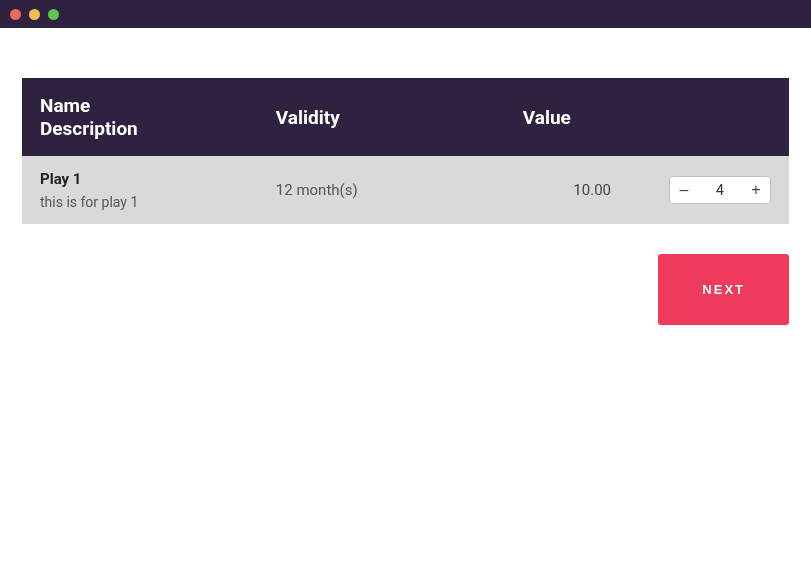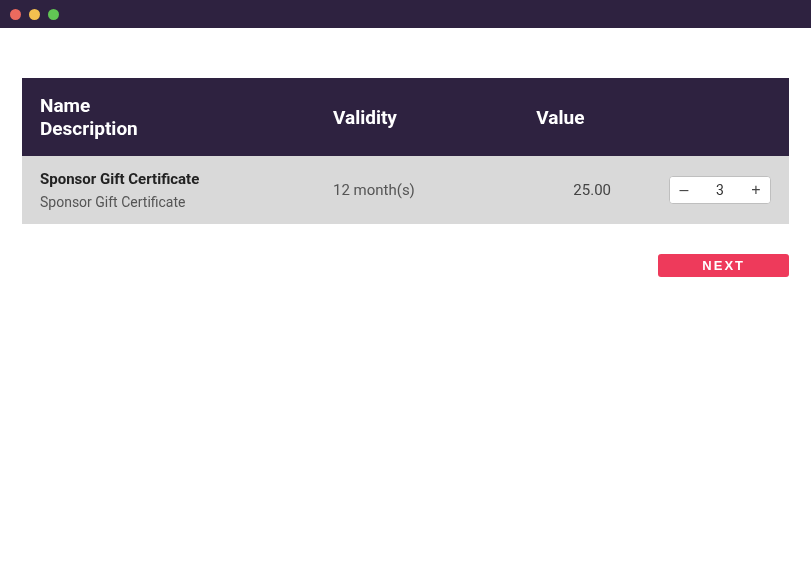--- a/index.html
+++ b/index.html
@@ -83,21 +83,21 @@
   .footer {
     padding: 30px 22px 0 22px;
     display: flex;
     justify-content: flex-end;
   }
   .next-btn {
     background: #ee3a5b;
     color: #ffffff;
     border: none;
     border-radius: 3px;
-    padding: 4px 44px;
+    padding: 28px 44px;
     font-size: 13px;
     font-weight: 600;
     letter-spacing: 2px;
     cursor: pointer;
   }
 </style>
 </head>
 <body>
 
 <div class="titlebar">
@@ -115,29 +115,29 @@
           <div>Description</div>
         </th>
         <th>Validity</th>
         <th>Value</th>
         <th></th>
       </tr>
     </thead>
     <tbody id="tbody">
         <tr>
     <td class="name-cell">
-      <div class="name">Sponsor Gift Certificate</div>
-      <div class="desc">Sponsor Gift Certificate</div>
+      <div class="name">Play 1</div>
+      <div class="desc">this is for play 1</div>
     </td>
     <td class="validity-cell">12 month(s)</td>
-    <td class="value-cell">25.00</td>
+    <td class="value-cell">10.00</td>
     <td class="qty-cell">
       <div class="stepper">
         <button>–</button>
-        <span class="val">3</span>
+        <span class="val">4</span>
         <button>+</button>
       </div>
     </td>
   </tr>
       </tbody>
   </table>
 </div>
 
 <div class="footer">
   <button class="next-btn">NEXT</button>

